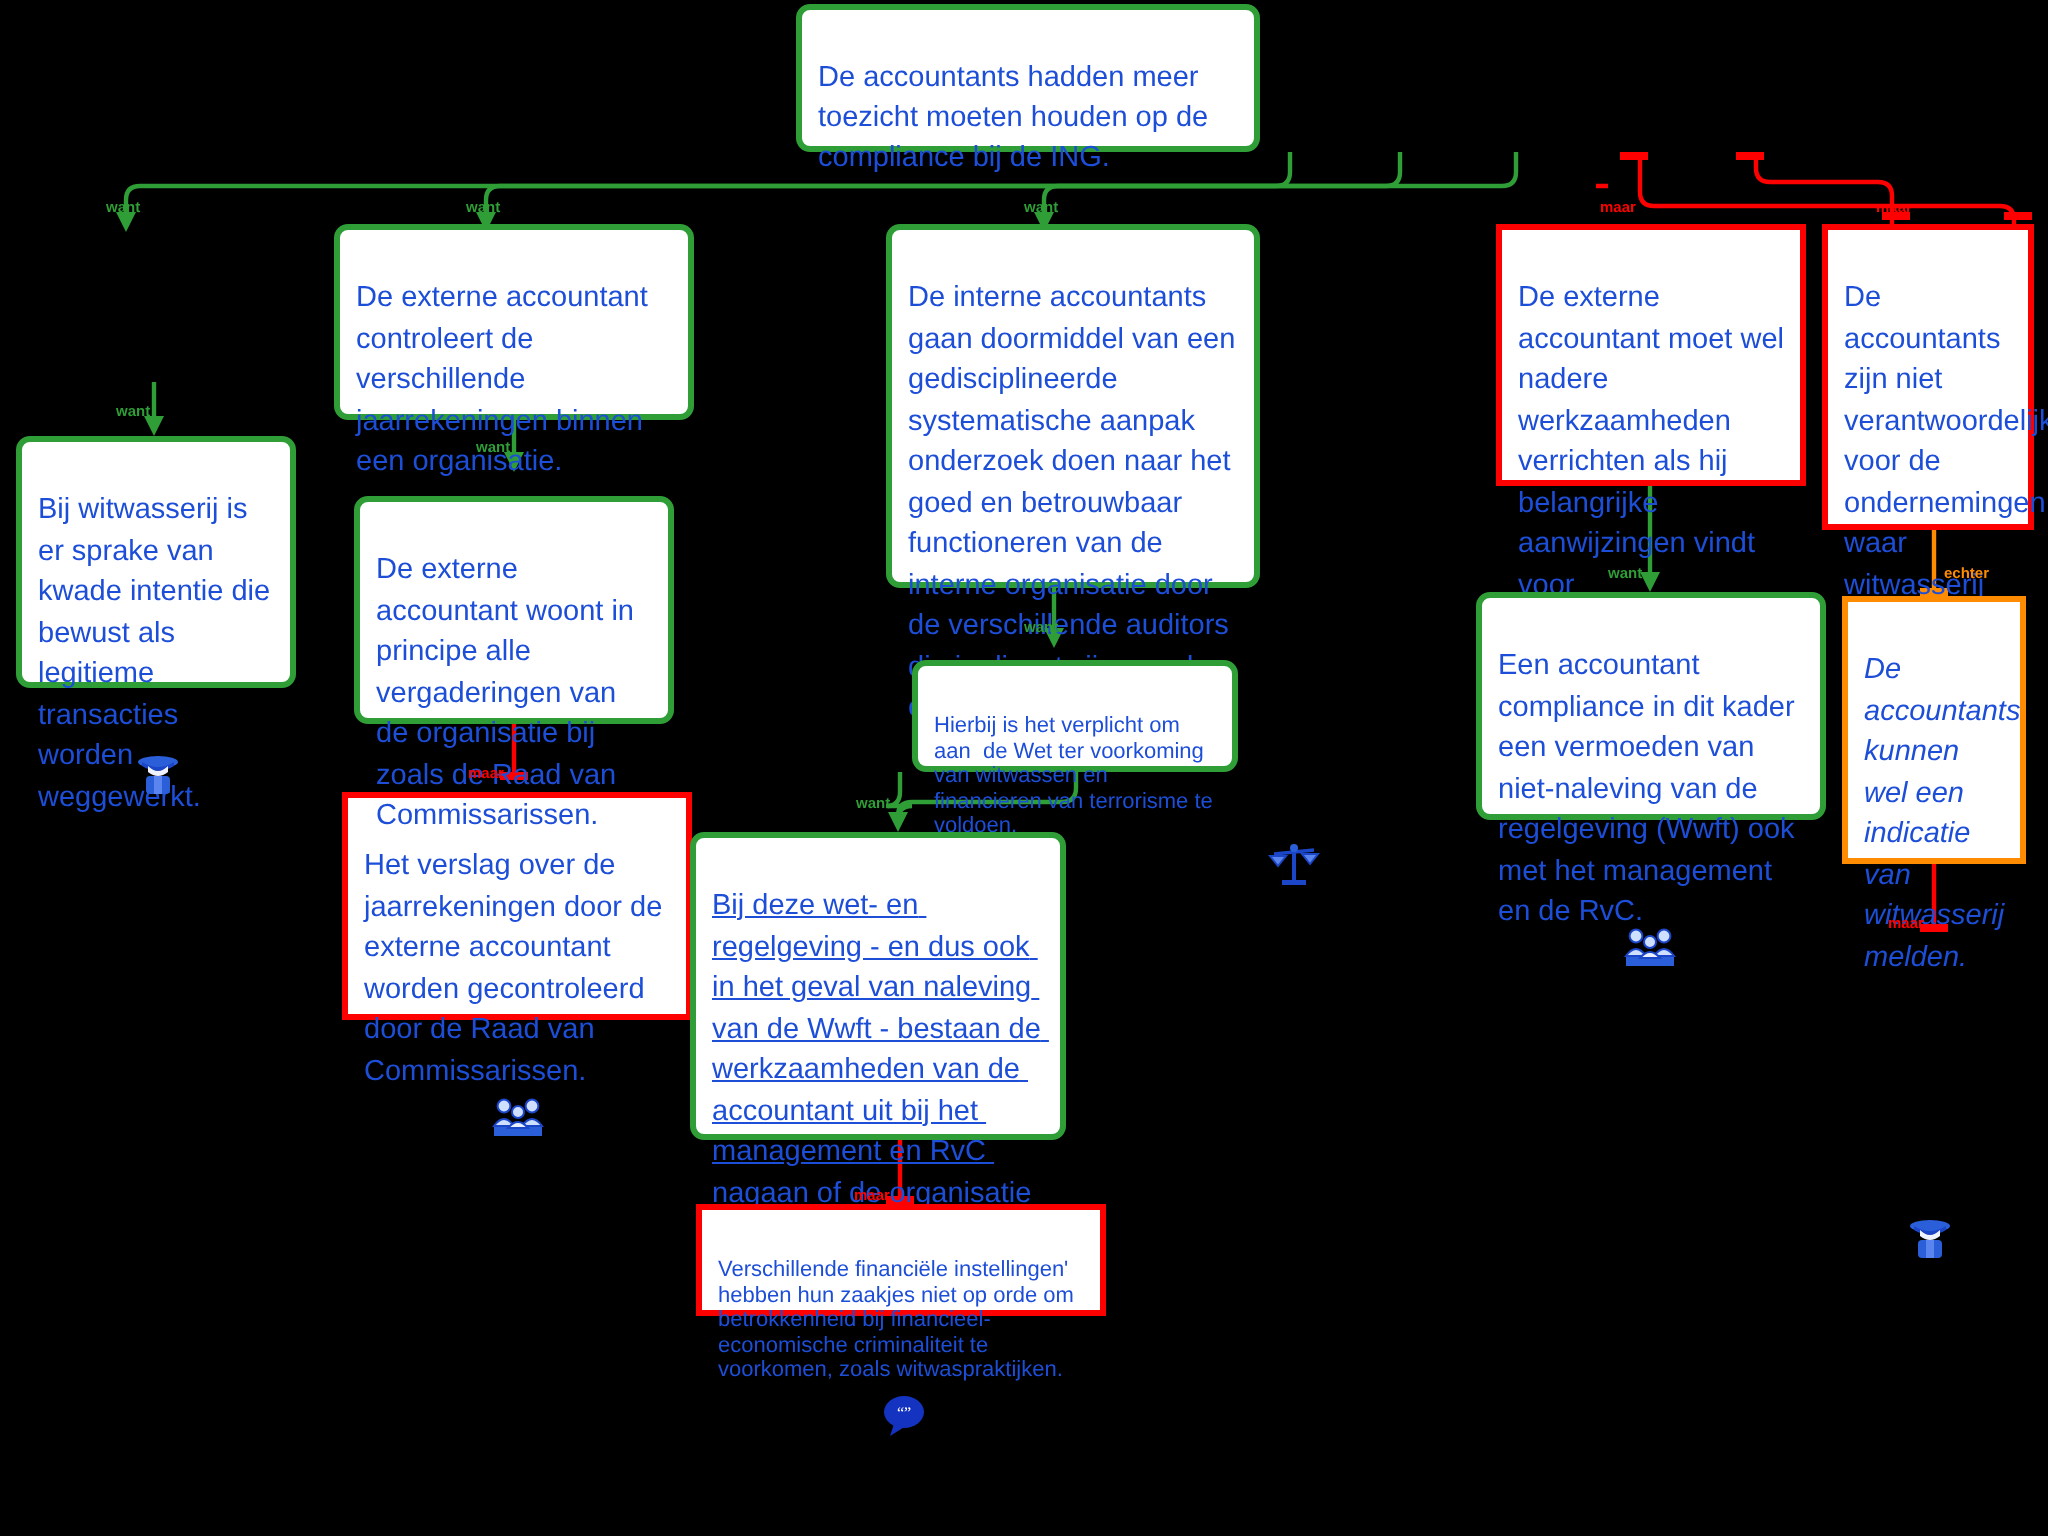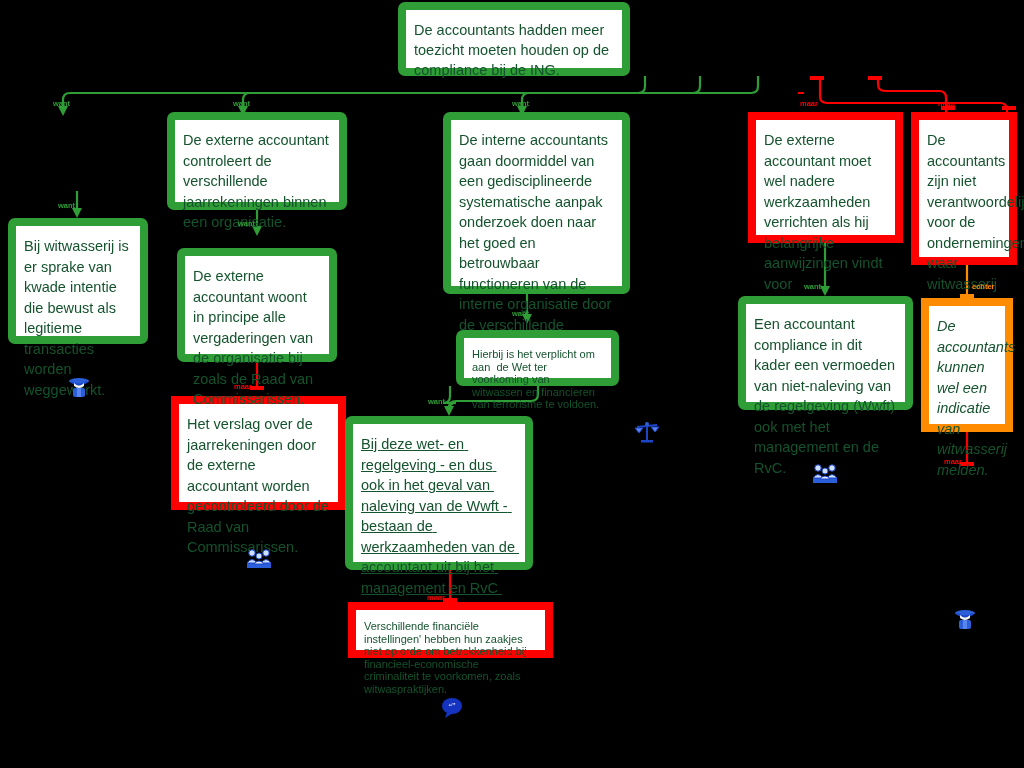--- a/index.html
+++ b/index.html
@@ -1,22 +1,22 @@
 <!DOCTYPE html>
 <html><head>
 <meta charset="utf-8">
 <style>
   html,body{margin:0;padding:0;background:#000;}
   body{width:1024px;height:768px;overflow:hidden;font-family:"Liberation Sans",sans-serif;}
   #stage{position:relative;width:1024px;height:768px;background:#000;}
 
   svg#wires{position:absolute;left:0;top:0;width:1024px;height:768px;}
 
-  .node{position:absolute;box-sizing:border-box;background:#ffffff;color:#14532d;
-        border:8px solid #b91c1c;border-radius:7px;padding:10px 8px;}
+  .node{position:absolute;box-sizing:border-box;background:#ffffff;color:#1d4ed8;
+        border:3px solid #b91c1c;border-radius:7px;padding:24px 8px;}
   .node.green{border-color:#2f9e36;border-radius:7px;}
   .node.red{border-color:#ff0000;border-radius:0;}
   .node.orange{border-color:#ff8c00;border-radius:0;font-style:italic;}
   .node p{margin:0;white-space:pre-wrap;}
 
   .t-root{font-size:14.5px;line-height:20px;}
   .t-big{font-size:14.5px;line-height:20.5px;}
   .t-small{font-size:11px;line-height:12.5px;}
   .t-xsmall{font-size:8px;line-height:11px;}
 

